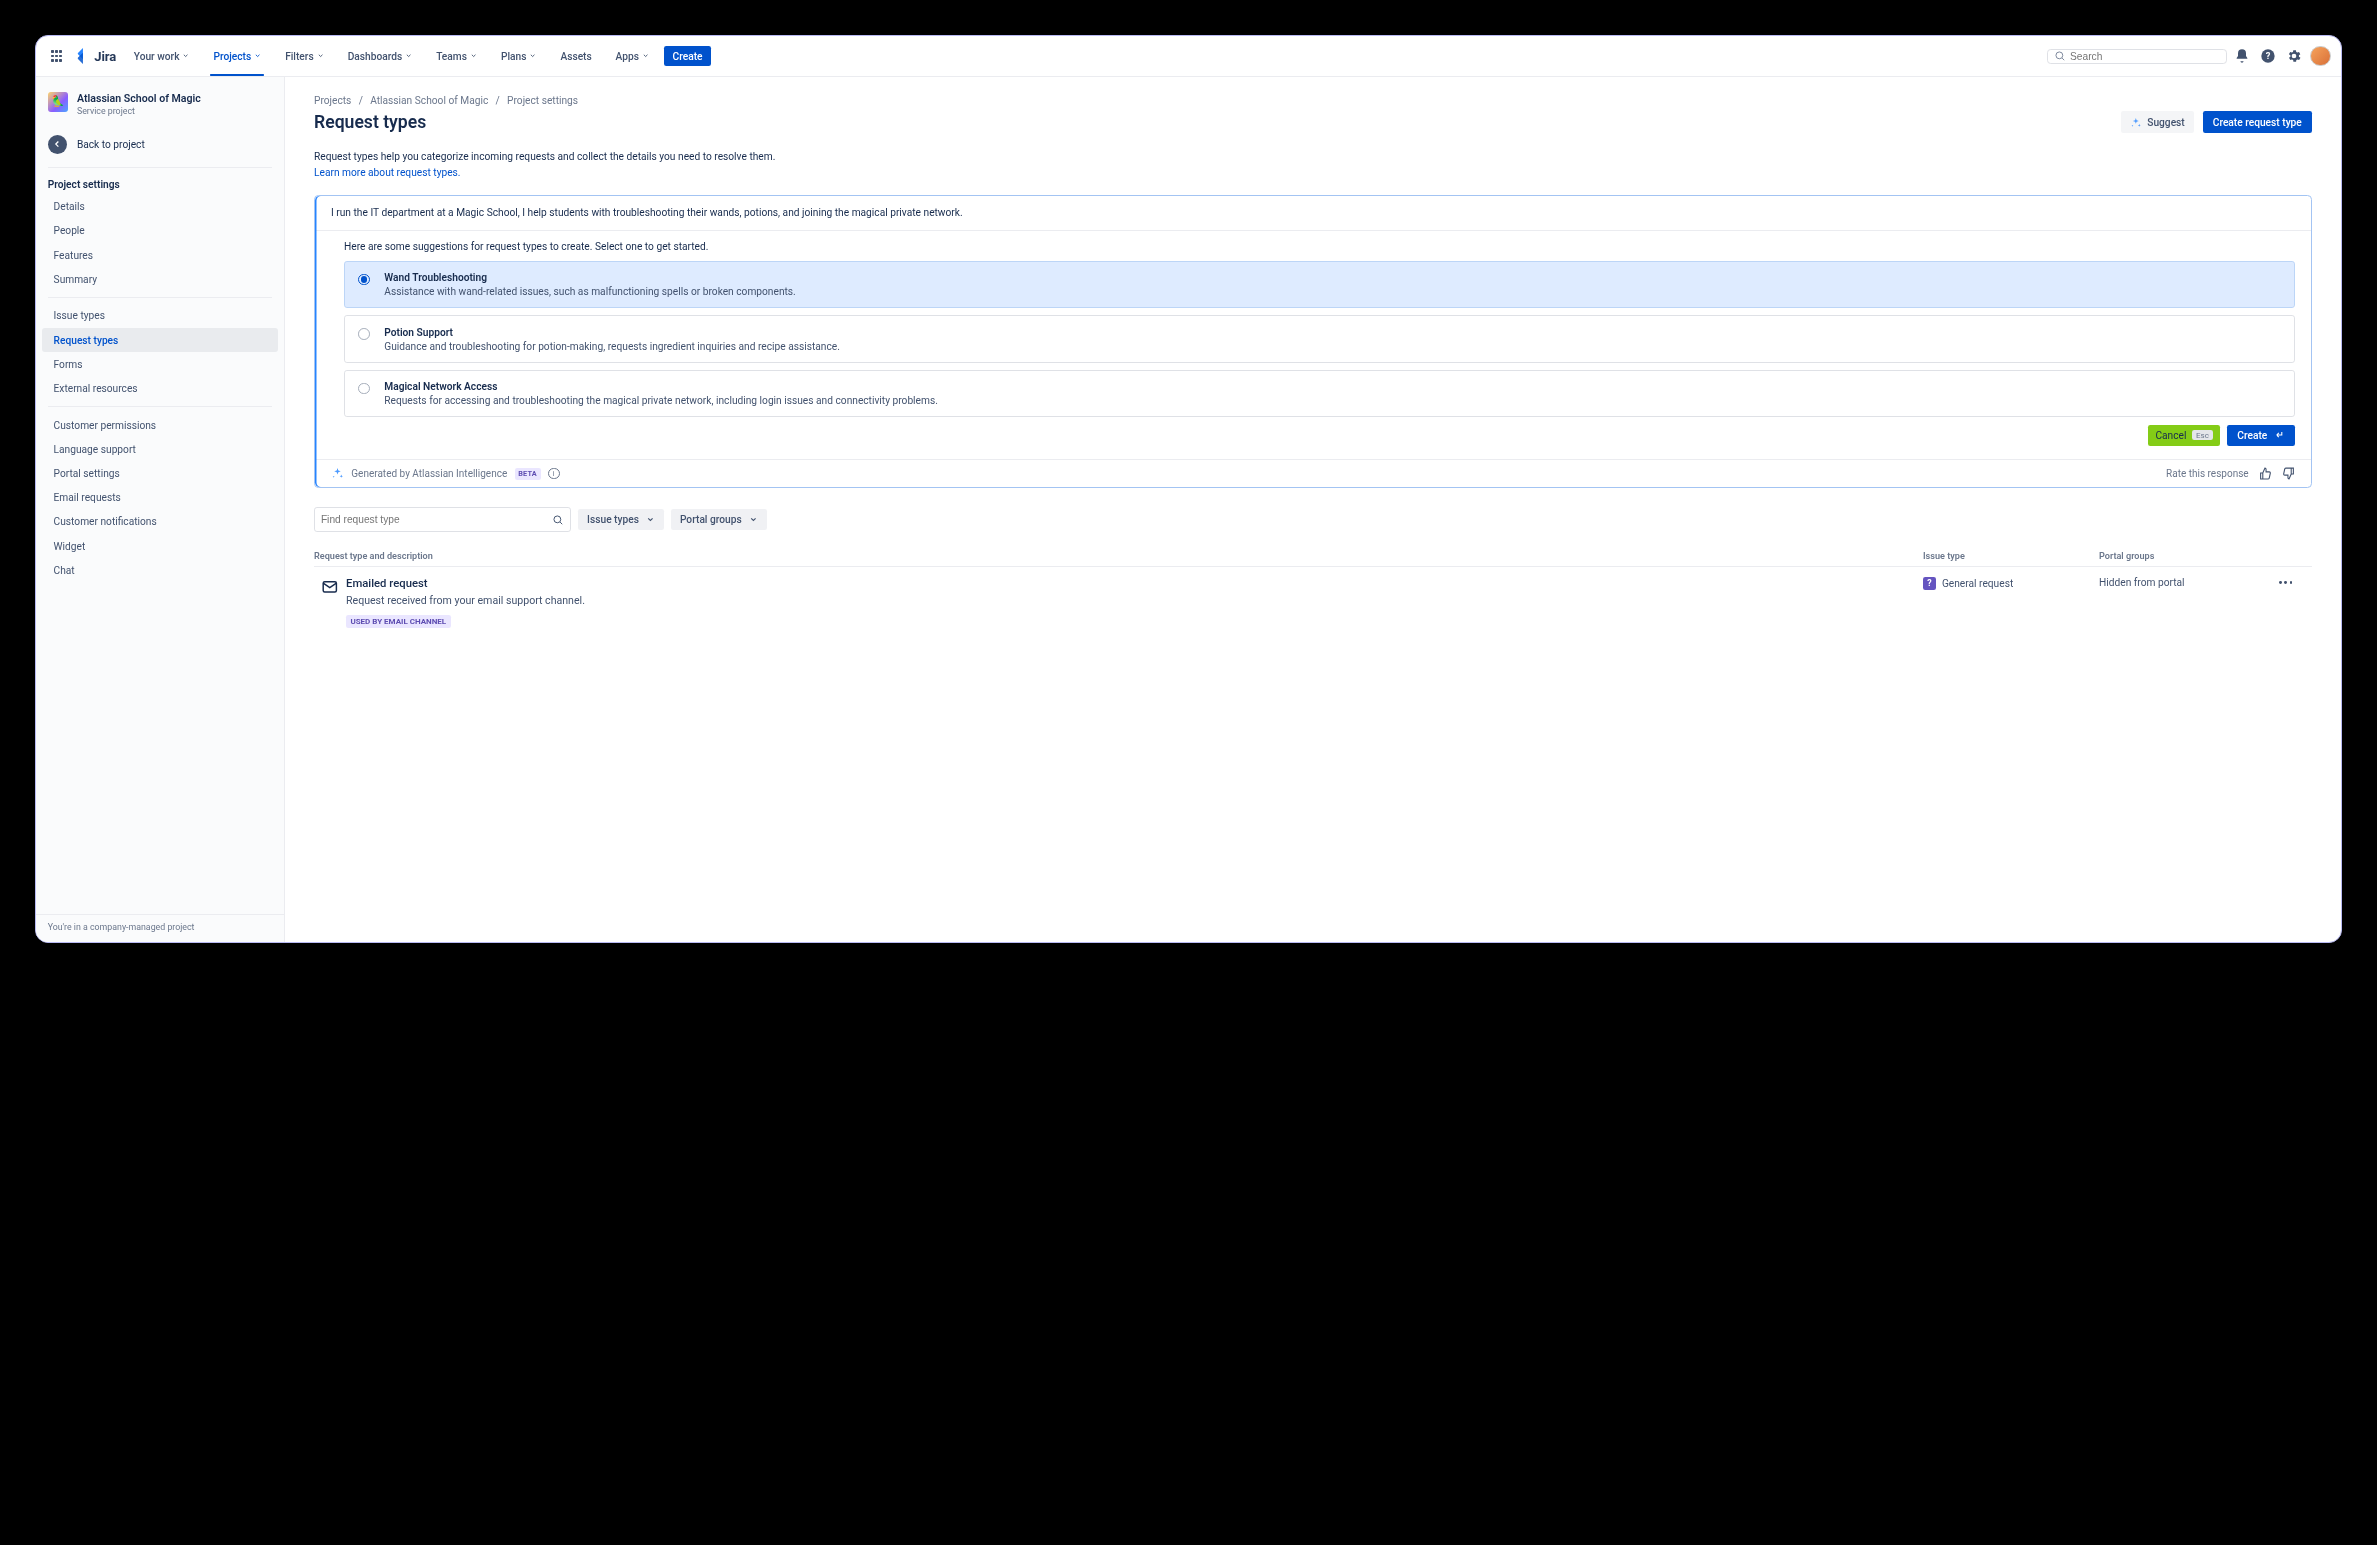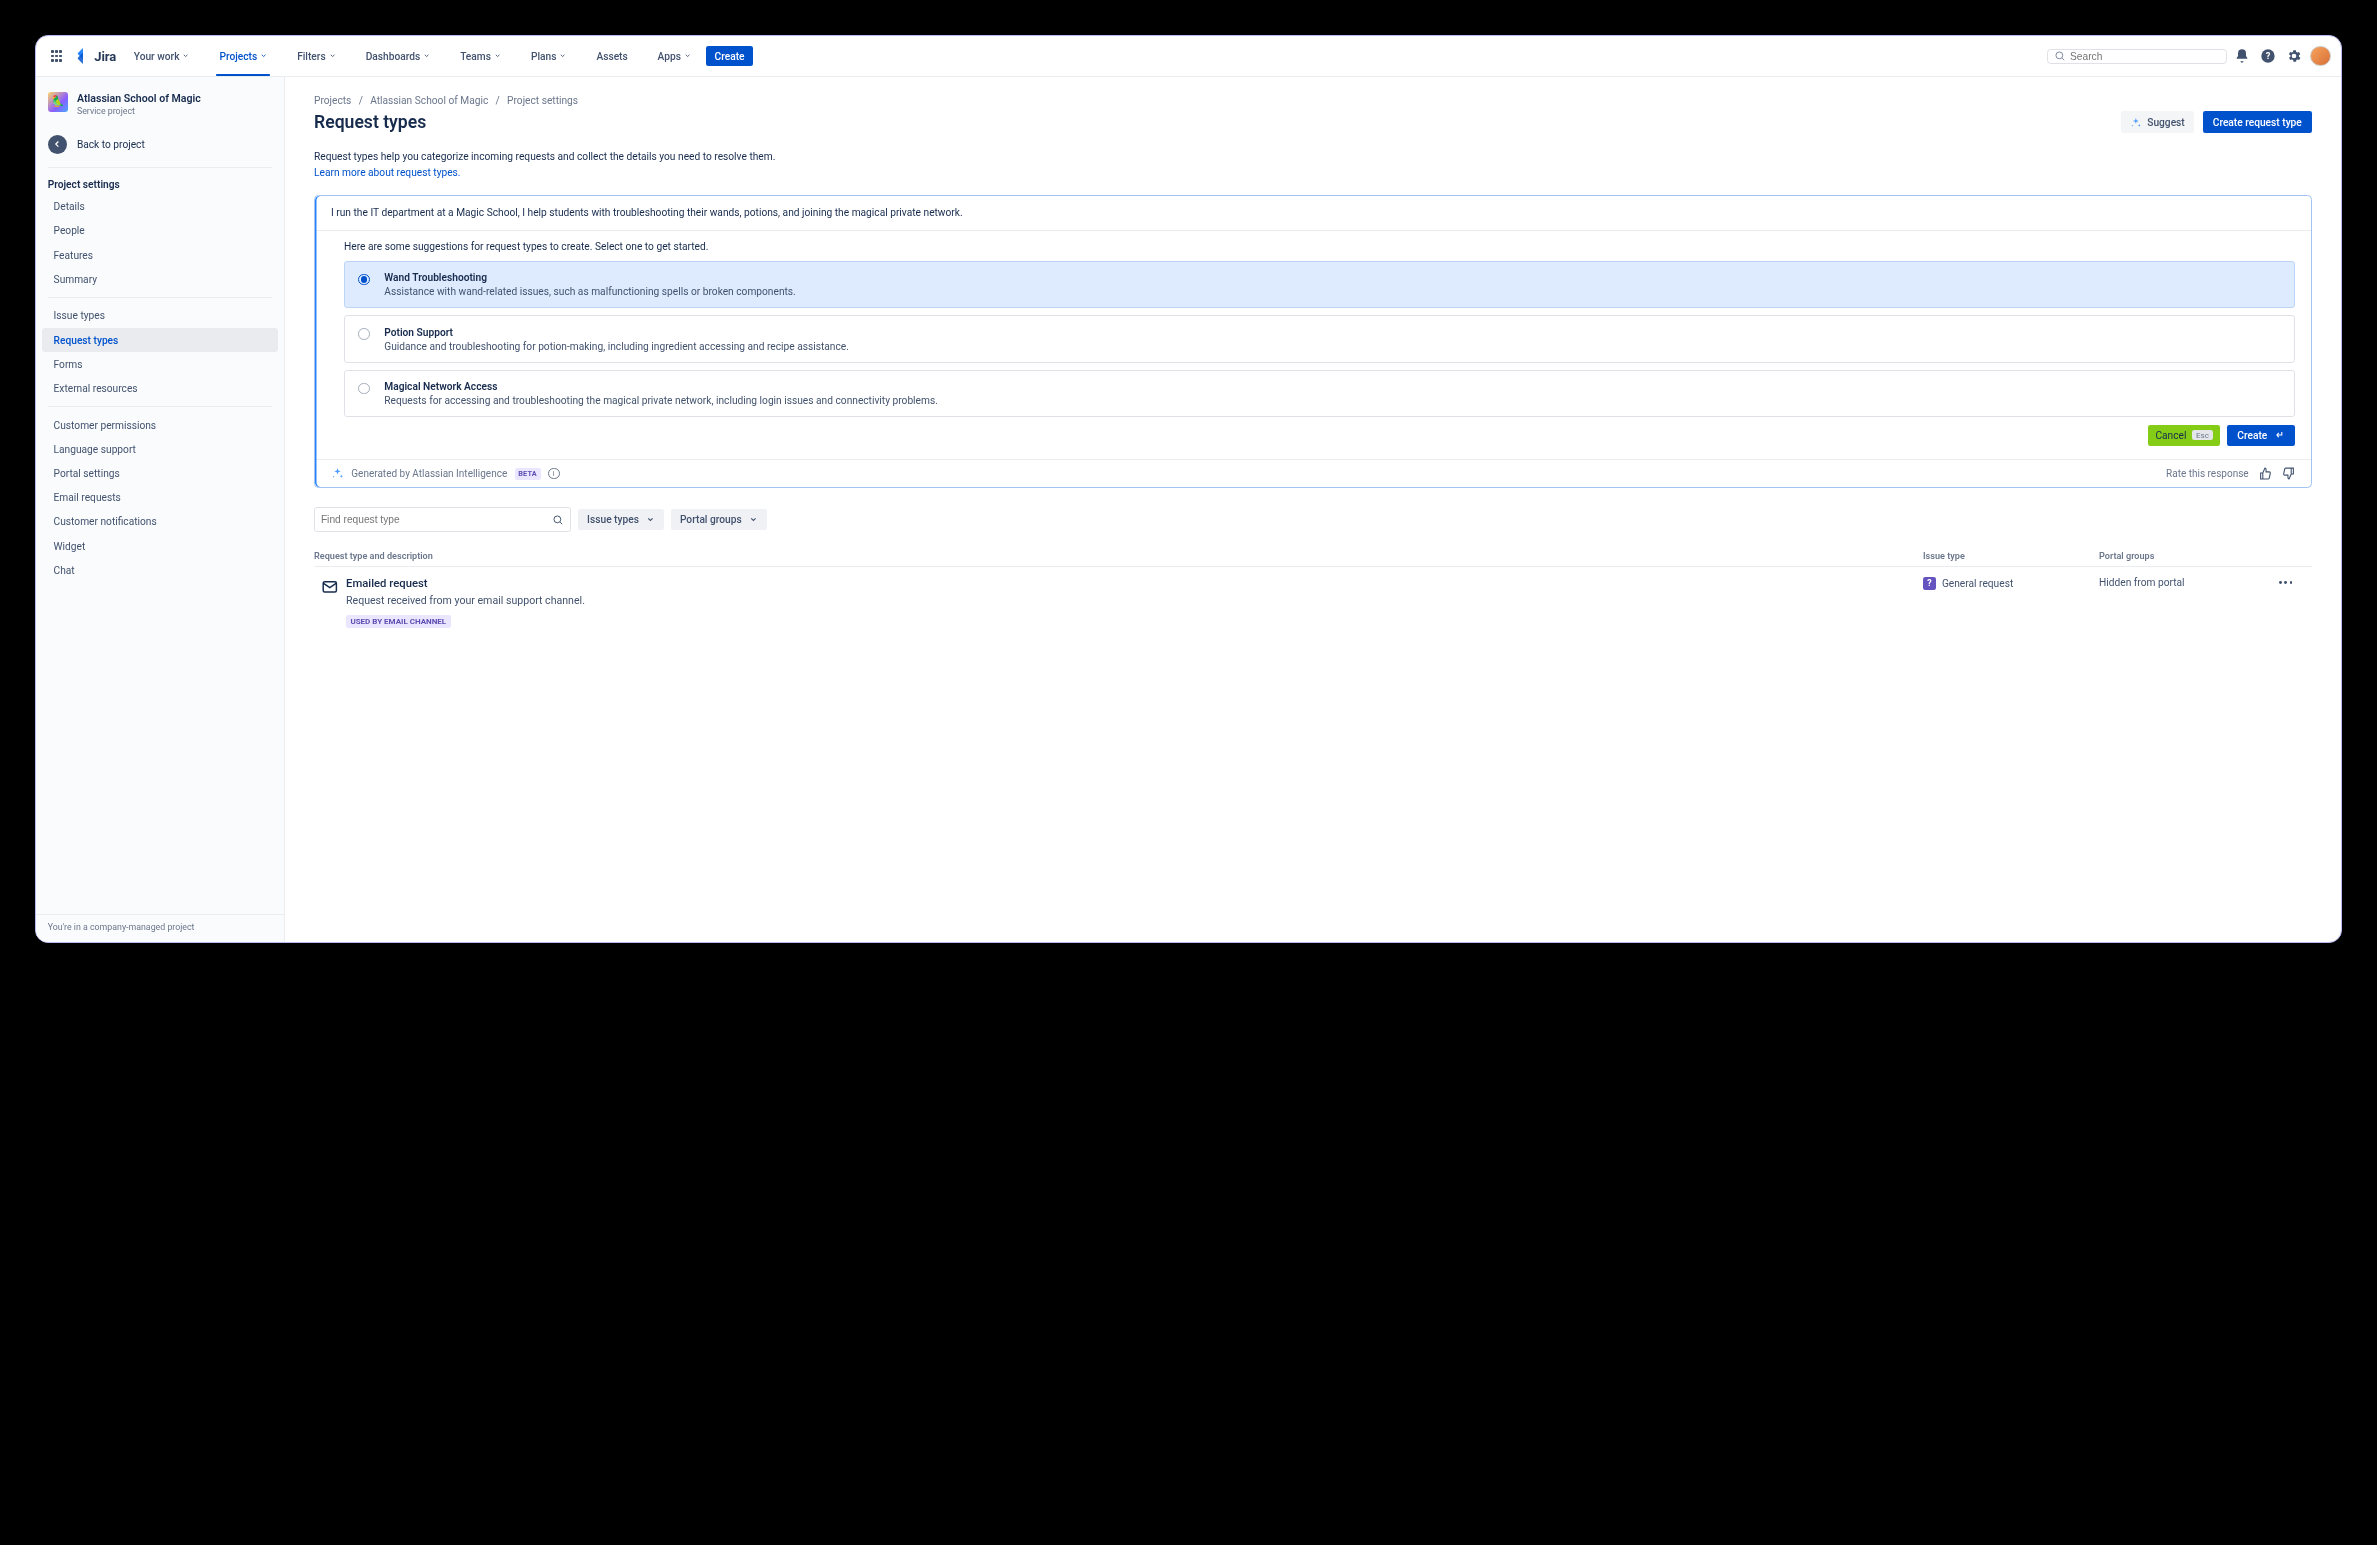--- a/index.html
+++ b/index.html
@@ -5,21 +5,21 @@
   * { box-sizing: border-box; margin: 0; padding: 0; }
   body { background: #000; font-family: -apple-system, BlinkMacSystemFont, "Segoe UI", Roboto, sans-serif; font-size: 10.2px; color: #172B4D; padding: 35px; }
   .frame { background: #fff; border-radius: 13px; border: 1.5px solid #b8b9f3; overflow: hidden; height: 908px; display: flex; flex-direction: column; }
   .topnav { display: flex; align-items: center; height: 41px; padding: 0 8.8px; border-bottom: 0.7px solid #ebecf0; gap: 2.9px; }
   .app-switcher { width: 23.4px; height: 23.4px; display:flex; align-items:center; justify-content:center; border-radius:2.9px; cursor:pointer;}
   .dots9 { display:grid; grid-template-columns:repeat(3,2.9px); grid-template-rows:repeat(3,2.9px); gap:1.5px;}
   .dots9 span{background:#42526E;border-radius:0.7px;}
   .jira-logo { display:flex; align-items:center; gap:2.9px; margin-right:8.8px; margin-left:4.4px;}
   .jira-mark svg{display:block;}
   .jira-word { color:#253858; font-weight:700; font-size:13px; letter-spacing:-0.1px;}
-  .navitems { display:flex; align-items:center; gap:18px;}
+  .navitems { display:flex; align-items:center; gap:12px;}
   .navbtn { padding:4.4px 5.9px; border-radius:2.9px; color:#42526E; font-weight:500; display:flex; align-items:center; gap:2.9px; cursor:pointer;}
   .navbtn.active{ color:#0052CC; position:relative;}
   .navbtn.active::after{ content:""; position:absolute; left:2.9px; right:2.9px; bottom:-10.2px; height:2.2px; background:#0052CC; border-radius:0.7px;}
   .chev{ width:7.3px; height:7.3px;}
   .create-btn{ background:#0052CC; color:#fff; font-weight:500; padding:4.4px 8.8px; border-radius:2.2px; margin-left:5.9px; cursor:pointer;}
   .flex-spacer{flex:1;}
   .search-box{ display:flex; align-items:center; width:180px; height:15px; border:1.5px solid #DFE1E6; border-radius:3.7px; padding:0 5.9px; gap:4.4px; color:#7A869A;}
   .search-box input{ border:none; outline:none; flex:1; font-size:10.2px; color:#172B4D;}
   .topicon{ width:23.4px; height:23.4px; display:flex; align-items:center; justify-content:center; cursor:pointer; color:#42526E;}
   .avatar{ width:20.5px; height:20.5px; border-radius:50%; background:linear-gradient(135deg,#f6a35c,#d97038); border:0.7px solid #ccc;}
@@ -271,21 +271,21 @@
                 <div class="radio"></div>
                 <div>
                   <div class="sugg-title">Wand Troubleshooting</div>
                   <div class="sugg-desc">Assistance with wand-related issues, such as malfunctioning spells or broken components.</div>
                 </div>
               </div>
               <div class="sugg">
                 <div class="radio"></div>
                 <div>
                   <div class="sugg-title">Potion Support</div>
-                  <div class="sugg-desc">Guidance and troubleshooting for potion-making, including ingredient accessing and recipe assistance.</div>
+                  <div class="sugg-desc">Guidance and troubleshooting for potion-making, requests ingredient inquiries and recipe assistance.</div>
                 </div>
               </div>
               <div class="sugg">
                 <div class="radio"></div>
                 <div>
                   <div class="sugg-title">Magical Network Access</div>
                   <div class="sugg-desc">Requests for accessing and troubleshooting the magical private network, including login issues and connectivity problems.</div>
                 </div>
               </div>
             </div>

